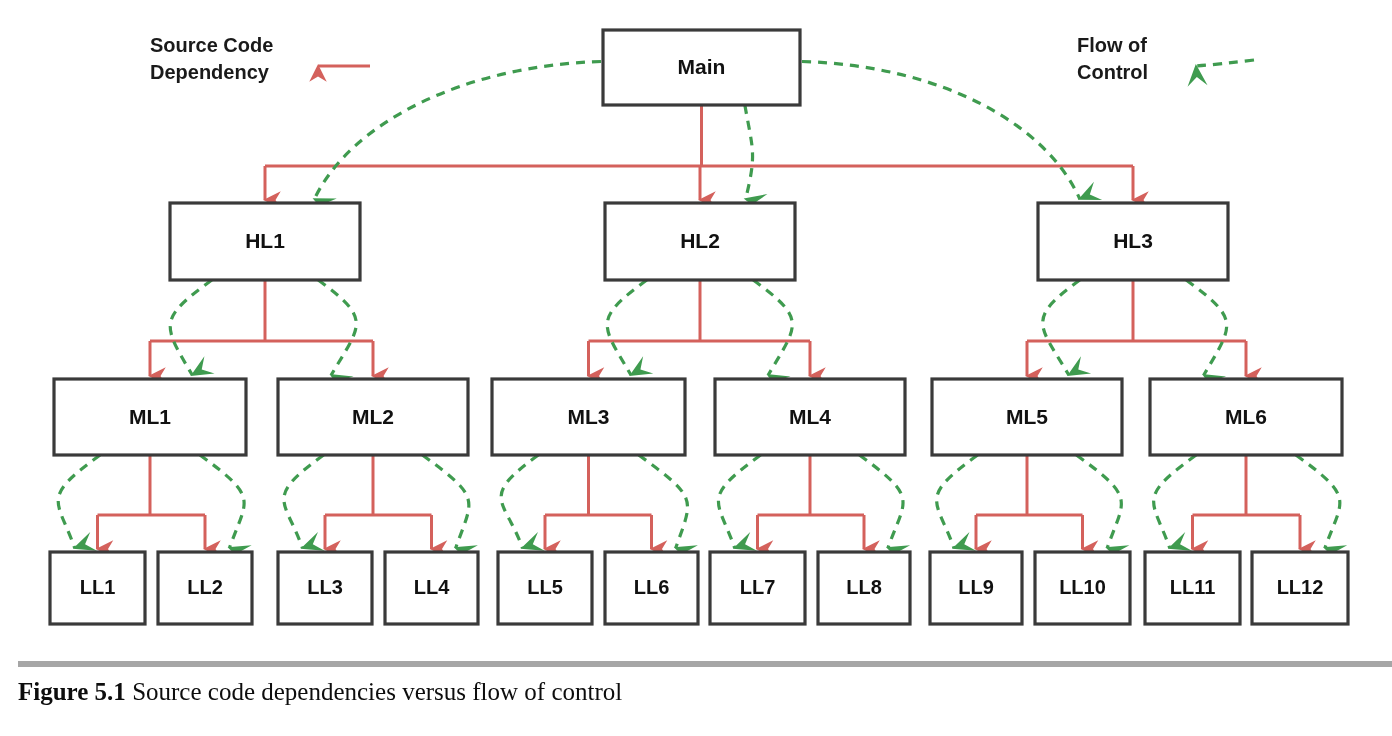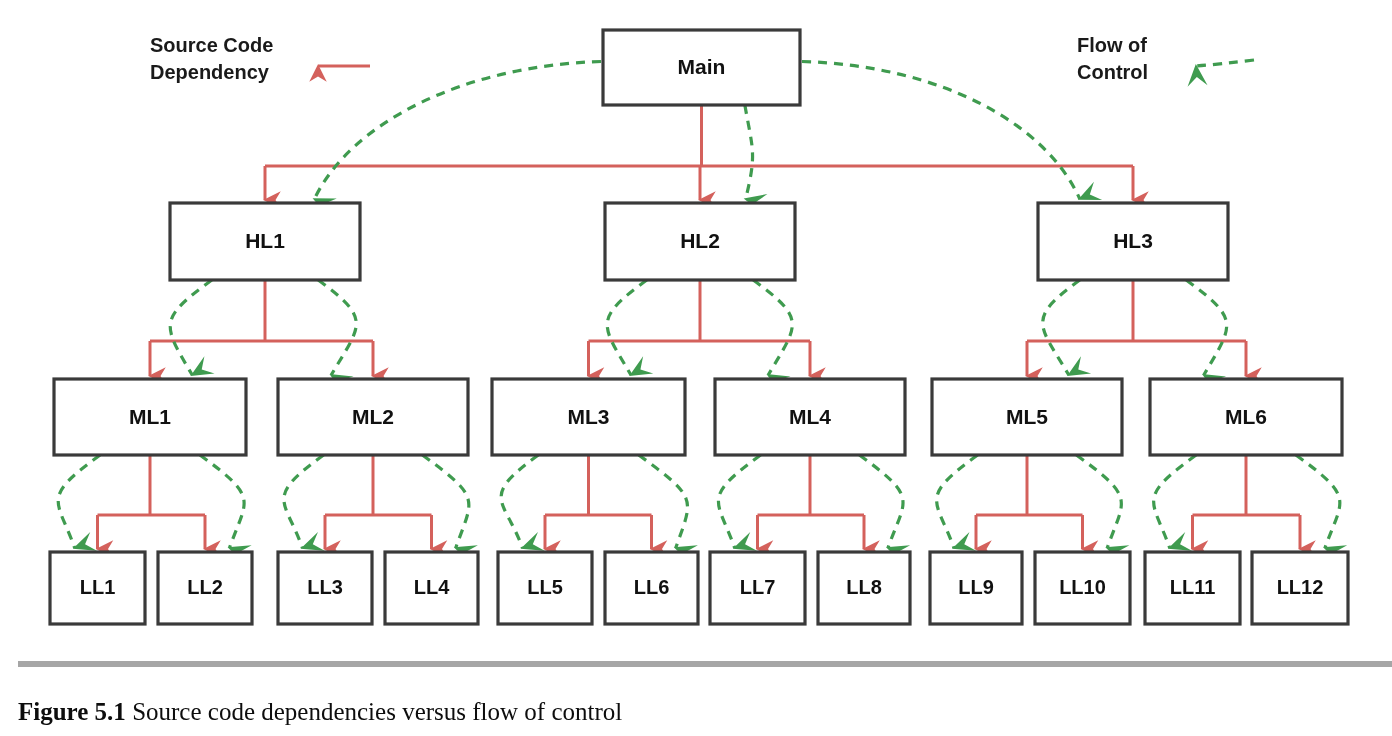--- a/index.html
+++ b/index.html
@@ -39,21 +39,20 @@
   #caption-bar{
     position:absolute;left:18px;top:661px;width:1374px;height:6px;
     background:#a6a6a6;
   }
   #caption{
     position:absolute;left:18px;top:678px;width:1360px;
     font-family:"Liberation Serif", serif;
     font-size:25px;
     color:#0d0d0d;
     white-space:nowrap;
-    margin-top:20px;
   }
   #caption .fignum{font-weight:bold;}
 </style>
 </head>
 <body>
 
 <div id="figure-wrap">
 
   <svg id="diagram" viewBox="0 0 1392 660">
     <defs>

